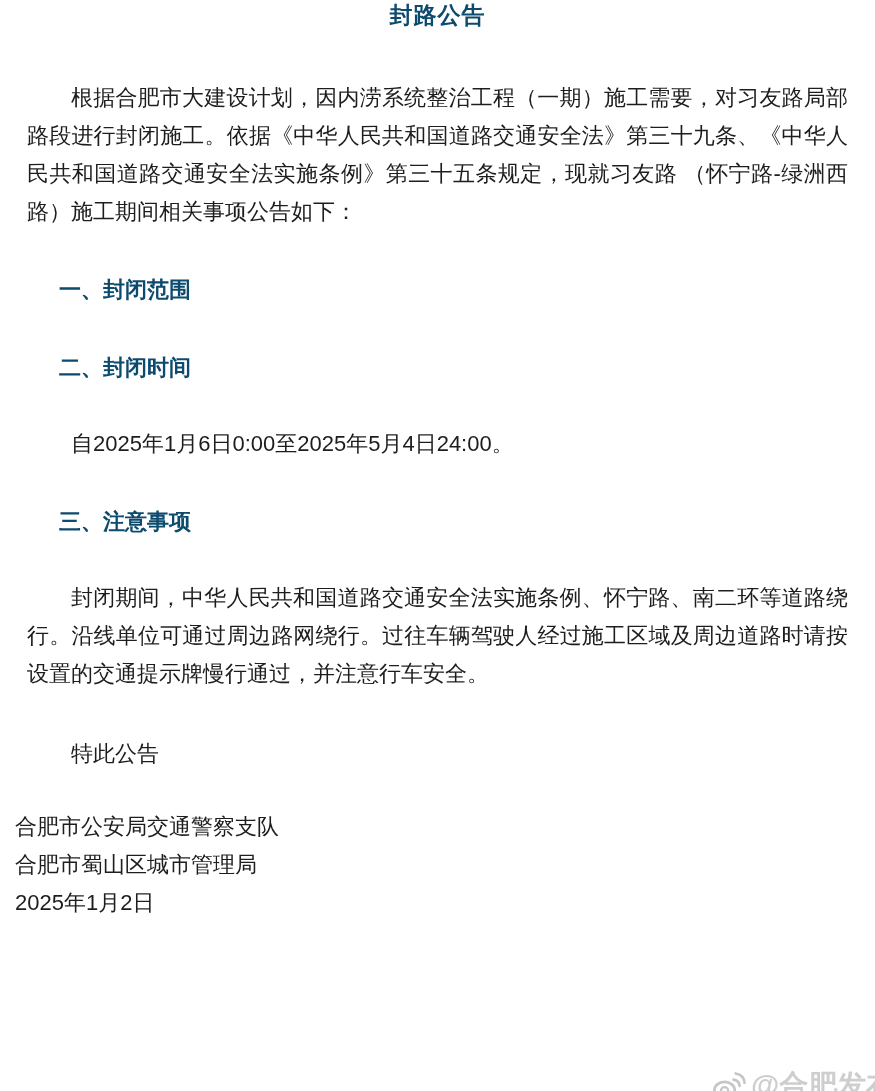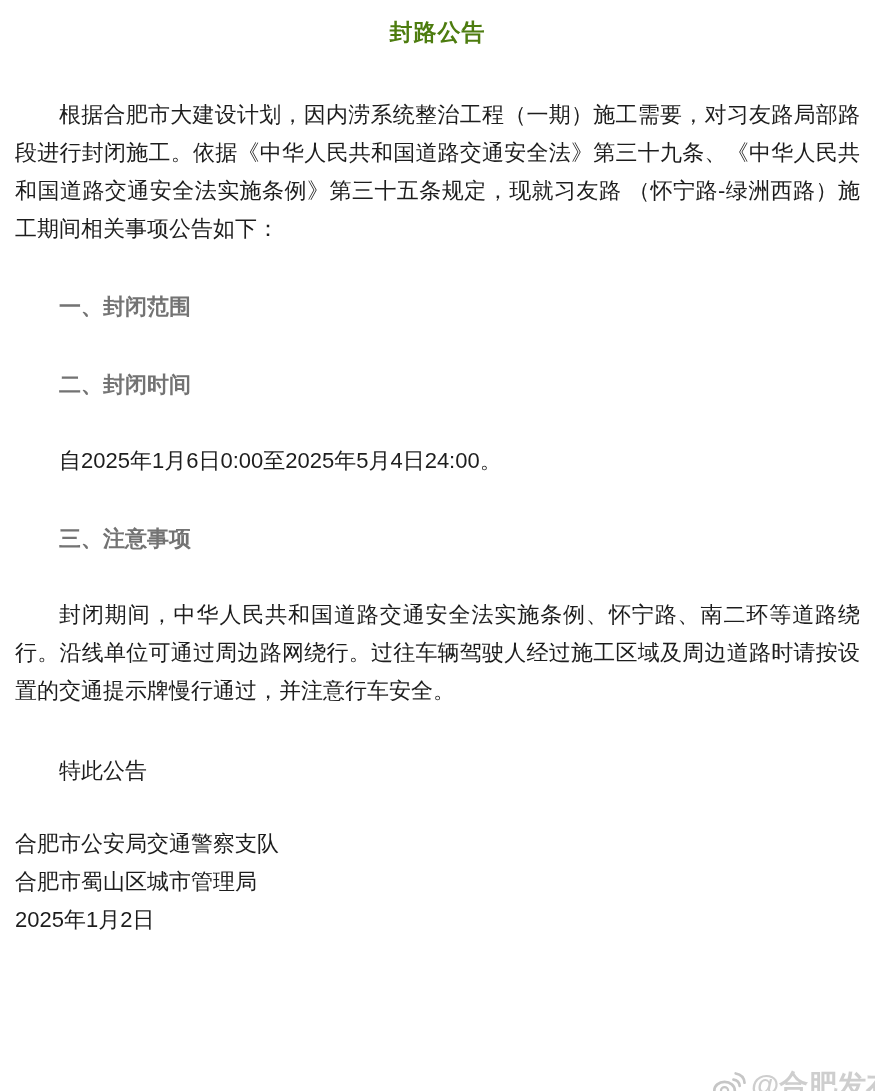--- a/index.html
+++ b/index.html
@@ -15,40 +15,39 @@
     padding: 0 15px;
     background: #ffffff;
     overflow: hidden;
     font-family: "Liberation Sans", "DejaVu Sans", sans-serif;
     color: #1d1d1d;
     font-size: 22px;
     line-height: 38px;
   }
   .title {
     margin: 0;
-    padding-top: 17px;
     text-align: center;
     font-size: 23px;
     line-height: 30px;
     font-weight: 700;
-    color: #4d7c0f;
+    color: #0c4a6e;
     letter-spacing: 1px;
   }
   .para {
-    margin: 0;
+    margin: 12px;
     text-indent: 2em;
     text-align: justify;
   }
   .intro { margin-top: 49px; }
   .heading {
     margin: 40px 0 0 0;
     font-size: 22px;
     line-height: 38px;
     font-weight: 700;
-    color: #737373;
+    color: #0c4a6e;
     text-indent: 2em;
   }
   .section-body { margin-top: 38px; }
   .closing { margin-top: 42px; }
   .signature {
     margin-top: 35px;
     text-align: left;
     line-height: 38px;
   }
   .signature div { padding-right: 1px; }

